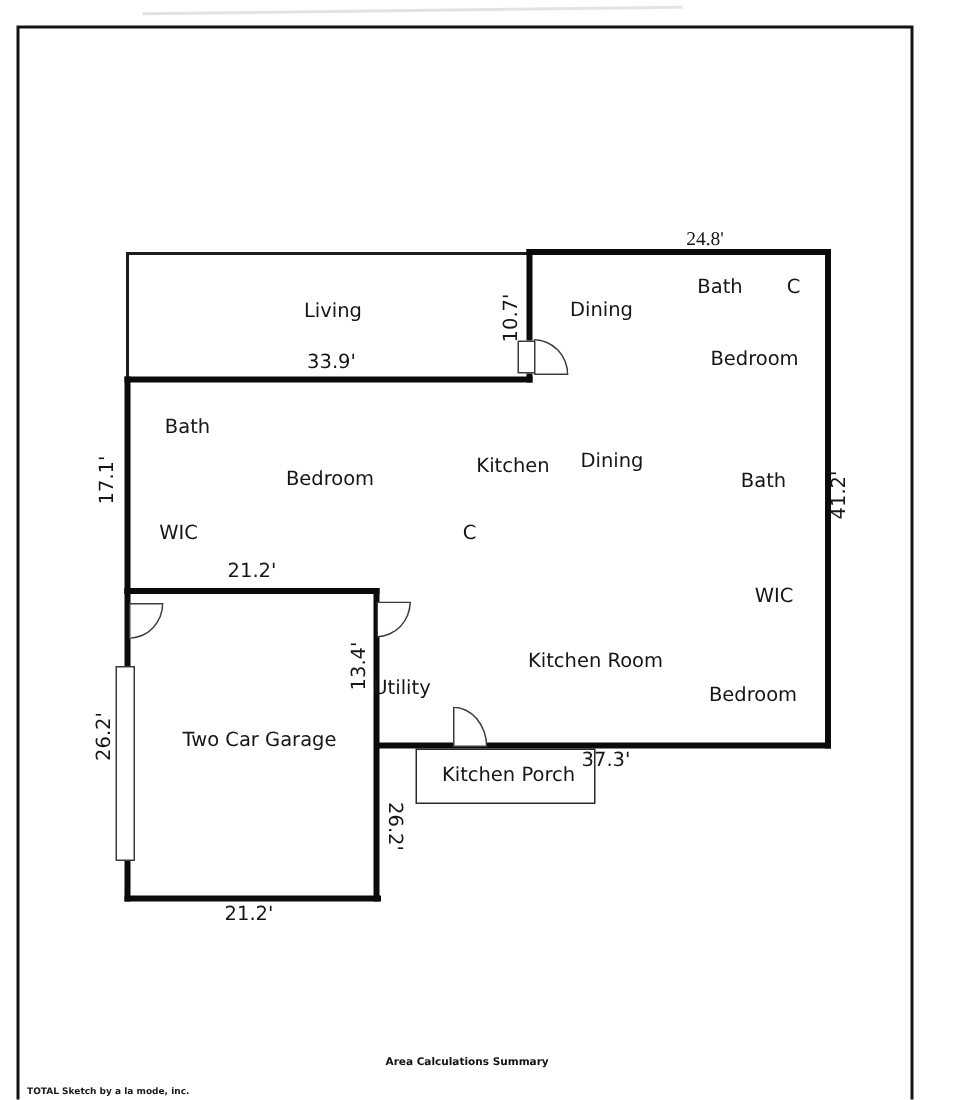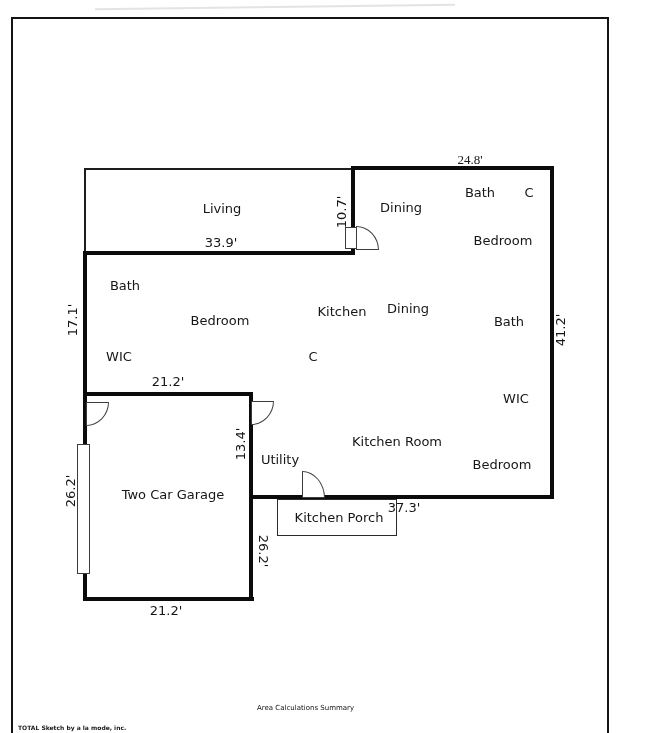--- a/index.html
+++ b/index.html
@@ -37,21 +37,21 @@
     font-size:13px;line-height:1;transform:translate(-50%,-50%);
   }
   .lbl.rot-ccw{transform:translate(-50%,-50%) rotate(-90deg);}
   .lbl.rot-cw{transform:translate(-50%,-50%) rotate(90deg);}
   .footer-brand{
     position:absolute;left:18px;top:724px;z-index:4;
     font-size:6px;font-weight:bold;letter-spacing:0;color:#1a1a1a;white-space:nowrap;
   }
   .footer-title{
     position:absolute;left:257px;top:704px;z-index:4;
-    font-size:7px;font-weight:normal;color:#111111;white-space:nowrap;
+    font-size:7px;font-weight:bold;color:#111111;white-space:nowrap;
   }
 </style>
 </head>
 <body>
 
 <div id="sheet">
 
   <div class="scan-streak"></div>
   <div class="outer-border"></div>
 
@@ -83,21 +83,21 @@
   <div class="lbl" style="left:503px;top:240px;">Bedroom</div>
   <div class="lbl" style="left:125px;top:285px;">Bath</div>
   <div class="lbl" style="left:220px;top:320px;">Bedroom</div>
   <div class="lbl" style="left:342px;top:311px;">Kitchen</div>
   <div class="lbl" style="left:408px;top:308px;">Dining</div>
   <div class="lbl" style="left:509px;top:321px;">Bath</div>
   <div class="lbl" style="left:119px;top:356px;">WIC</div>
   <div class="lbl" style="left:313px;top:356px;">C</div>
   <div class="lbl" style="left:516px;top:398px;">WIC</div>
   <div class="lbl" style="left:397px;top:441px;">Kitchen Room</div>
-  <div class="lbl" style="left:280px;top:459px;">Utility</div>
+  <div class="lbl" style="left:268px;top:459px;">Utility</div>
   <div class="lbl" style="left:502px;top:464px;">Bedroom</div>
   <div class="lbl" style="left:173px;top:494px;text-align:right;">Two Car Garage</div>
   <div class="lbl" style="left:339px;top:517px;">Kitchen Porch</div>
 
   <div class="lbl" style="left:470px;top:159px;font-family:Liberation Serif, serif;">24.8'</div>
   <div class="lbl" style="left:221px;top:242px;">33.9'</div>
   <div class="lbl rot-ccw" style="left:341px;top:212px;">10.7'</div>
   <div class="lbl rot-ccw" style="left:72px;top:320px;">17.1'</div>
   <div class="lbl rot-ccw" style="left:560px;top:330px;">41.2'</div>
   <div class="lbl" style="left:168px;top:381px;">21.2'</div>

